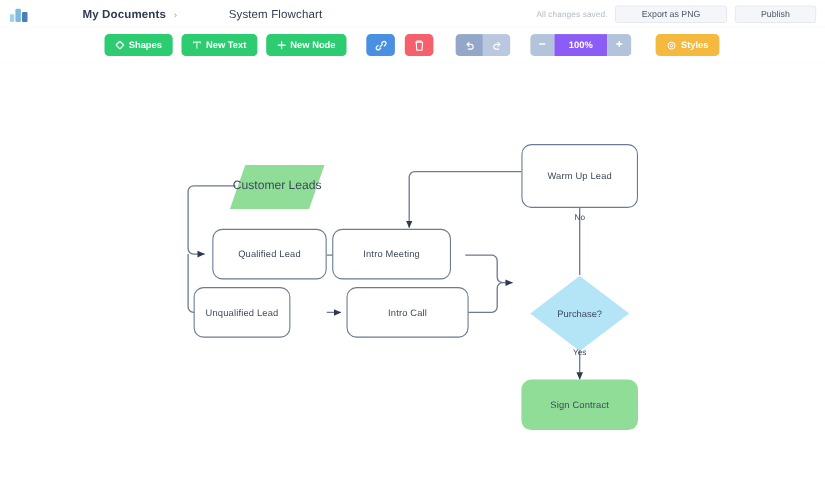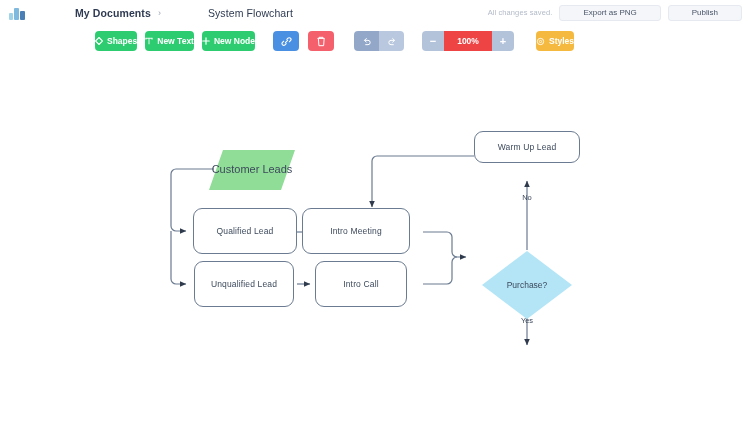--- a/index.html
+++ b/index.html
@@ -51,38 +51,38 @@
   .toolbar{
     position:absolute;left:0;top:25px;width:750px;height:32px;
     background:#ffffff;border-bottom:1px solid #eef1f5;
     display:flex;align-items:center;
   }
   .tb-group{display:flex;align-items:center;}
   .tbtn{
     display:flex;align-items:center;justify-content:center;gap:4px;
     height:20px;border-radius:4px;
     font-size:8.5px;font-weight:bold;color:#ffffff;
-    padding:0 0;white-space:nowrap;line-height:1;
+    padding:0 10px;white-space:nowrap;line-height:1;
   }
   .tbtn.green{background:#2ecc71;}
   .tbtn.blue{background:#4a90e2;width:26px;padding:0;}
   .tbtn.red{background:#f4606c;width:26px;padding:0;}
   .tbtn.yellow{background:#f5b940;}
   .icn{display:inline-flex;align-items:center;justify-content:center;}
   .icn svg{display:block;}
 
   .seg{display:flex;align-items:center;border-radius:4px;overflow:hidden;}
   .seg .s{
     height:20px;display:flex;align-items:center;justify-content:center;
     font-size:8.5px;color:#ffffff;font-weight:bold;
   }
   .seg .s.undo{background:#93a8c9;width:25px;}
   .seg .s.redo{background:#b9c8de;width:25px;}
   .seg .s.minus{background:#b3c3da;width:22px;font-size:11px;}
-  .seg .s.pct{background:#ef4444;width:48px;}
+  .seg .s.pct{background:#8b5cf6;width:48px;}
   .seg .s.plus{background:#b3c3da;width:22px;font-size:11px;}
 
   
   .canvas{
     position:absolute;left:0;top:57px;width:750px;height:391px;background:#ffffff;
   }
   .canvas svg{position:absolute;left:0;top:0;}
 
   .node{
     position:absolute;box-sizing:border-box;
@@ -250,28 +250,29 @@
 
       <path d="M223 93 L295 93 L281 133 L209 133 Z" fill="#8fdd96"></path>
 
       <path d="M527 194 L572 228 L527 262 L482 228 Z" fill="#b3e5f7"></path>
     </svg>
 
     <div class="para-label" style="left:209px;top:106px;width:86px;">Customer Leads</div>
 
     <div class="node rect" style="left:193px;top:151px;width:104px;height:46px;">Qualified Lead</div>
 
-    <div class="node rect" style="left:194px;top:204px;width:100px;height:46px;">Unqualified Lead</div>
+    <div class="node rect" style="left:176px;top:204px;width:88px;height:46px;">Unqualified Lead</div>
 
     <div class="node rect" style="left:302px;top:151px;width:108px;height:46px;">Intro Meeting</div>
 
-    <div class="node rect" style="left:315px;top:204px;width:92px;height:46px;">Intro Call</div>
-
-    <div class="node rect" style="left:474px;top:74px;width:106px;height:32px;">Warm Up Lead</div>
+    <div class="node rect" style="left:315px;top:204px;width:111px;height:46px;">Intro Call</div>
+
+    <div class="node rect" style="left:474px;top:74px;width:106px;height:58px;">Warm Up Lead</div>
 
     <div class="diamond-label" style="left:482px;top:223px;width:90px;">Purchase?</div>
 
+    <div class="node rect filled" style="left:474px;top:288px;width:106px;height:46px;">Sign Contract</div>
 
     <div class="edge-label" style="left:507px;top:136px;width:40px;">No</div>
     <div class="edge-label" style="left:507px;top:259px;width:40px;">Yes</div>
   </div>
 
 </div>
 
 </body></html>

